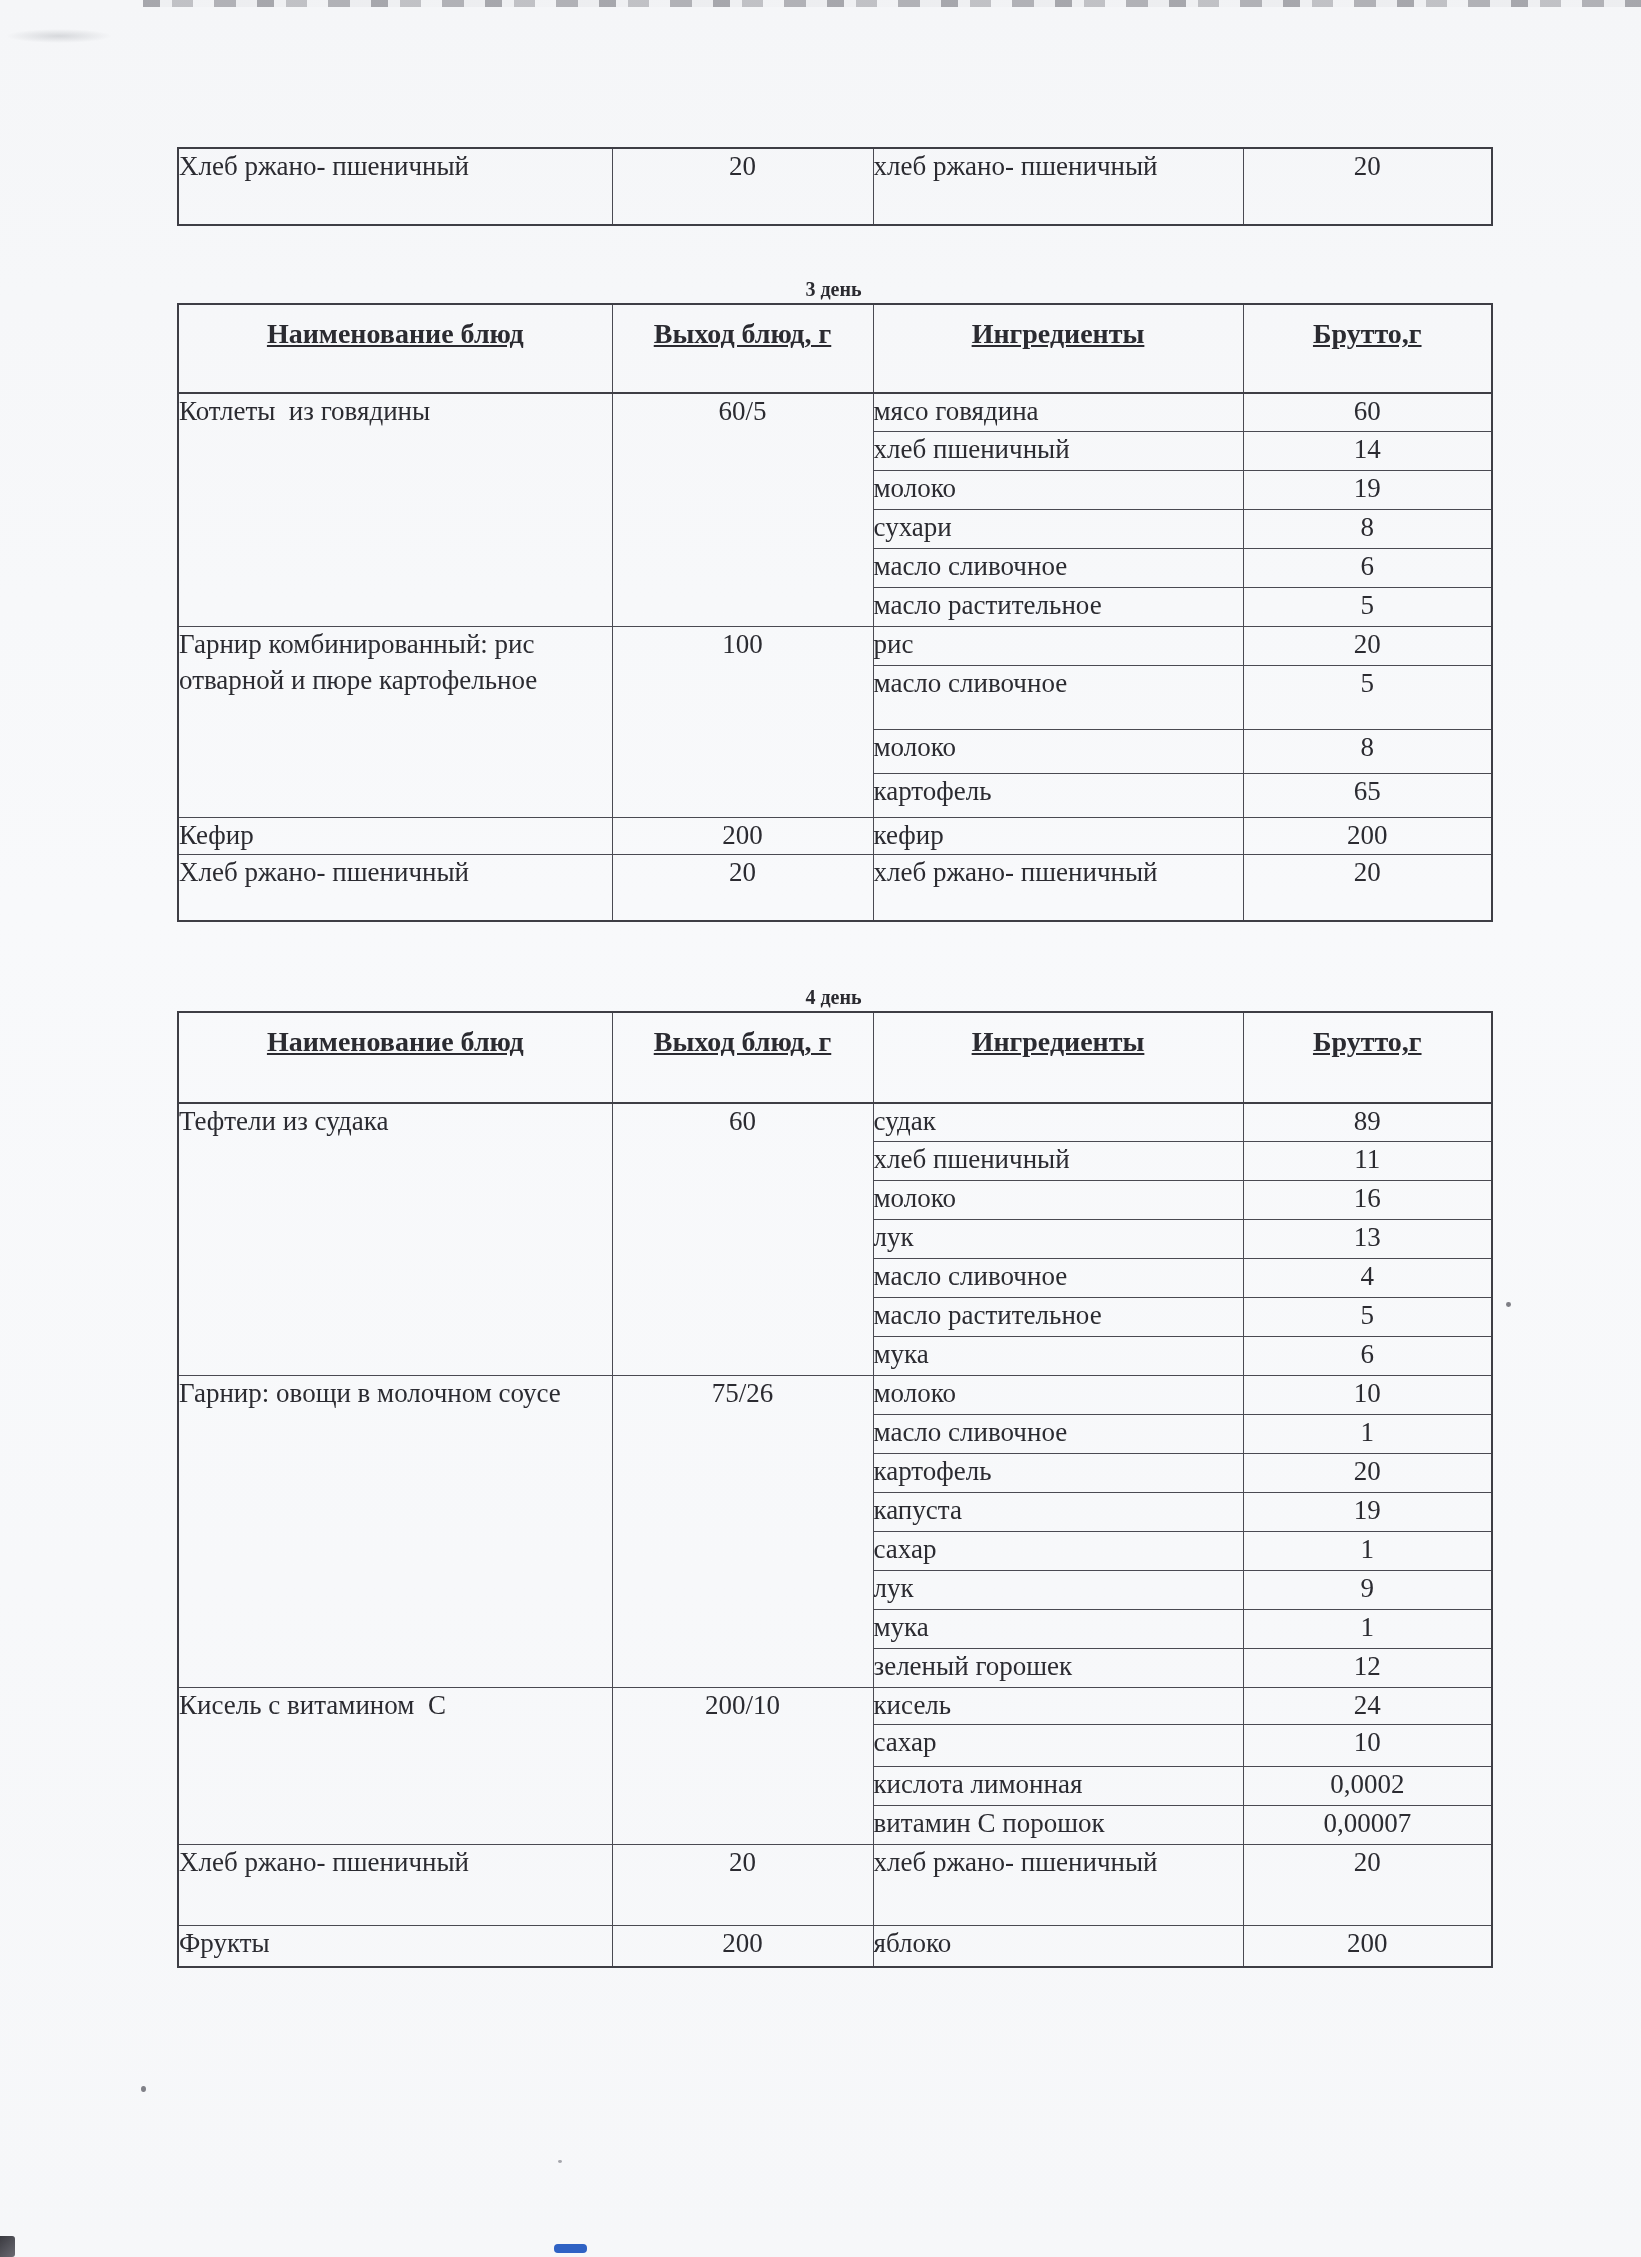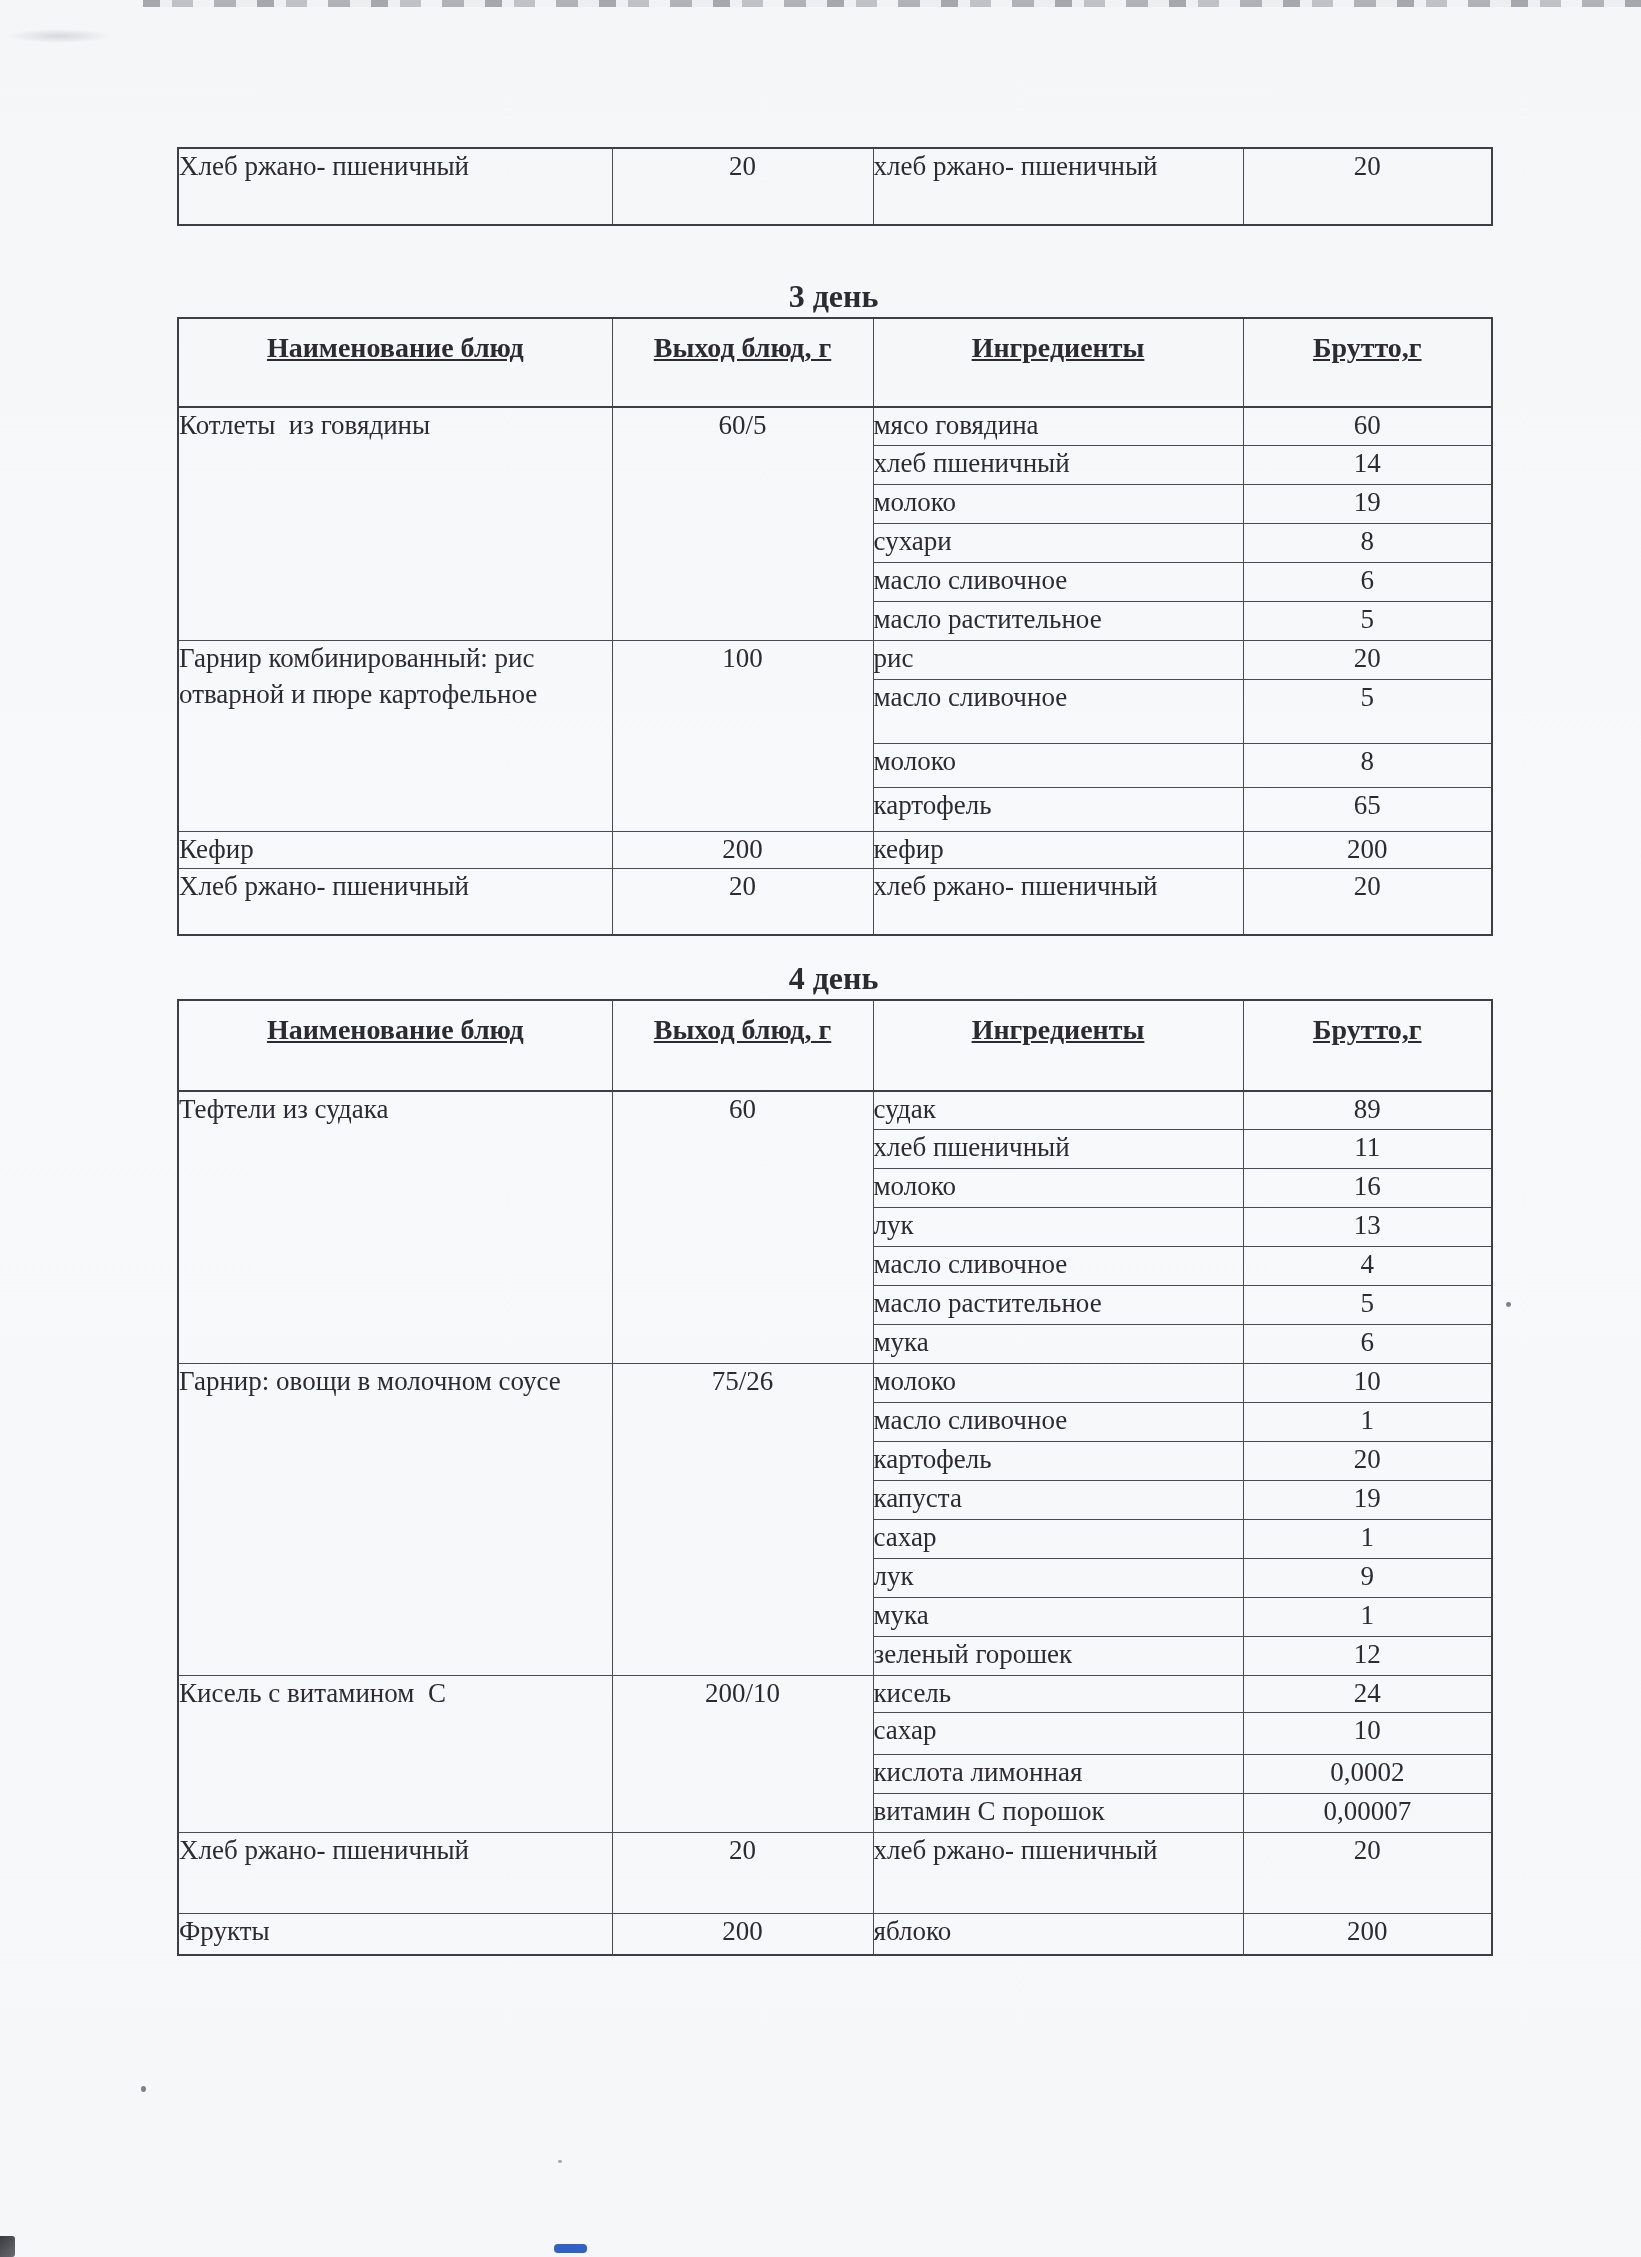--- a/index.html
+++ b/index.html
@@ -59,25 +59,25 @@
     border-bottom:2.1px solid #3e3e45;
     text-decoration:underline;
   }
   td.c-dish{white-space:pre-wrap;padding:6.8px 9.7px 0 15.4px;text-align:left;}
   td.c-out{text-align:center;padding-top:6.8px;}
   td.c-ing{padding:4.8px 5.8px 0 15.4px;text-align:left;white-space:pre-wrap;}
   td.c-bru{text-align:center;padding-top:4.8px;}
 
   .carryover{margin-top:147px;}
   .day-title{
-    font-size:32px;font-weight:bold;text-align:center;
+    font-size:20px;font-weight:bold;text-align:center;
     margin:0;padding:0;
   }
   #day3-title{margin-top:52px;margin-bottom:1.9px;}
-  #day4-title{margin-top:24px;margin-bottom:1.9px;}
+  #day4-title{margin-top:64px;margin-bottom:1.9px;}
   #day3-table thead tr{height:89px;}
   #day4-table thead tr{height:91px;}
 </style>
 </head>
 <body>
 
 <div class="page">
   <div class="noise-top"></div>
   <div class="smudge-topleft"></div>
 

